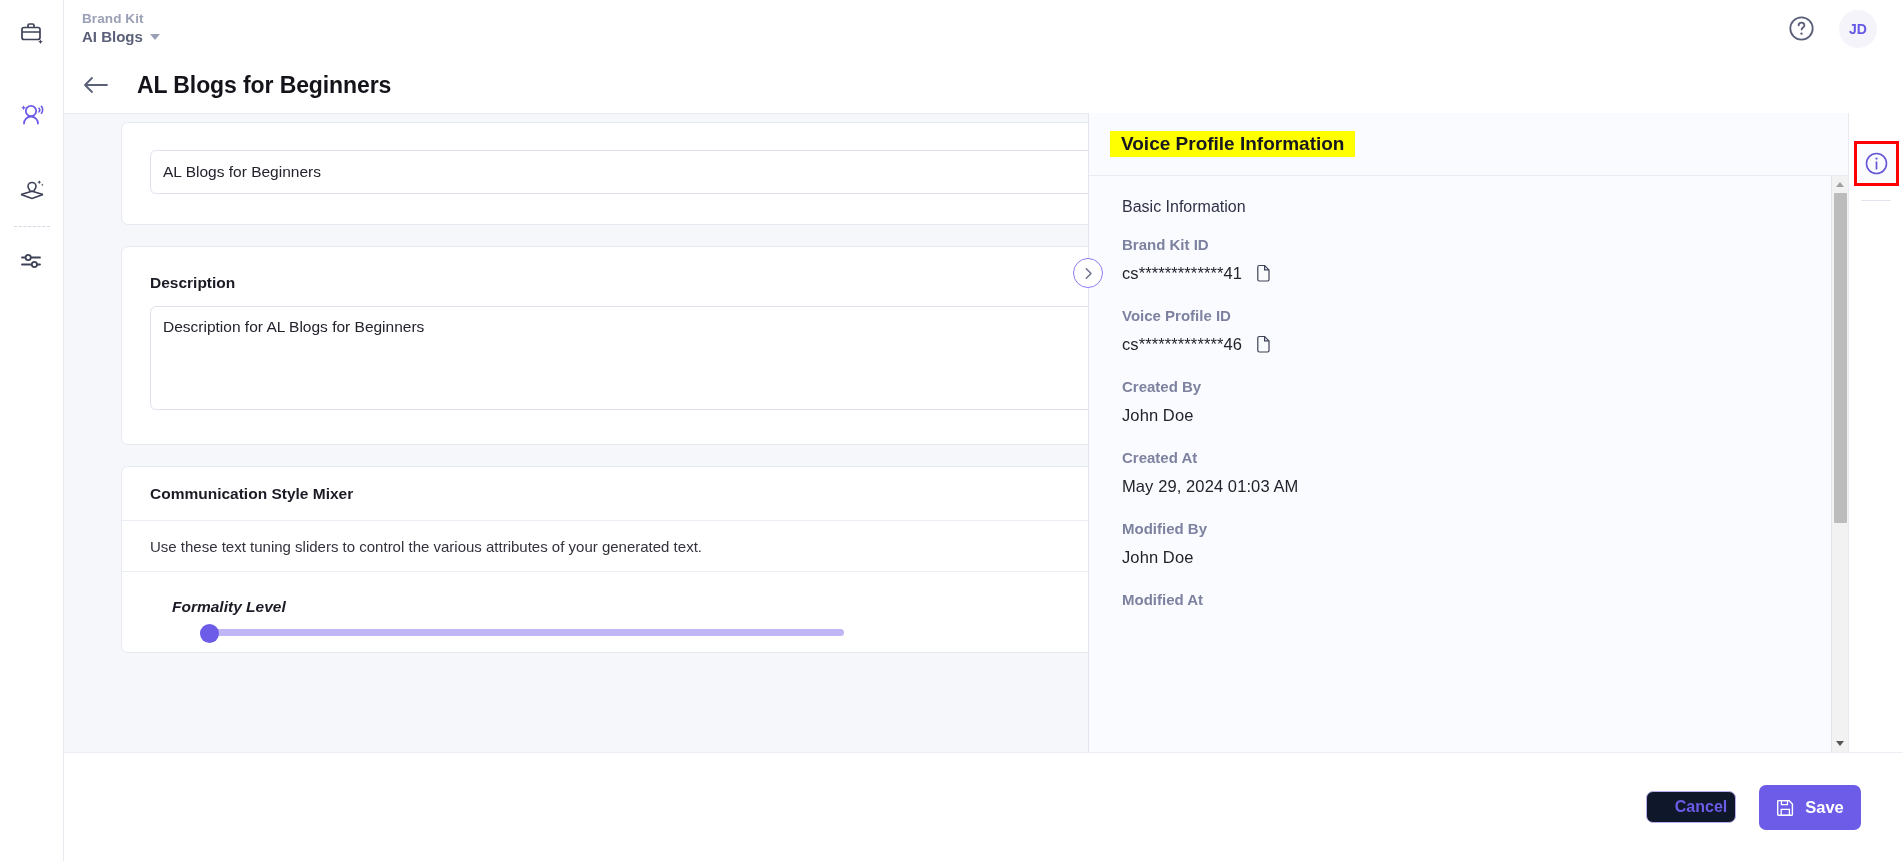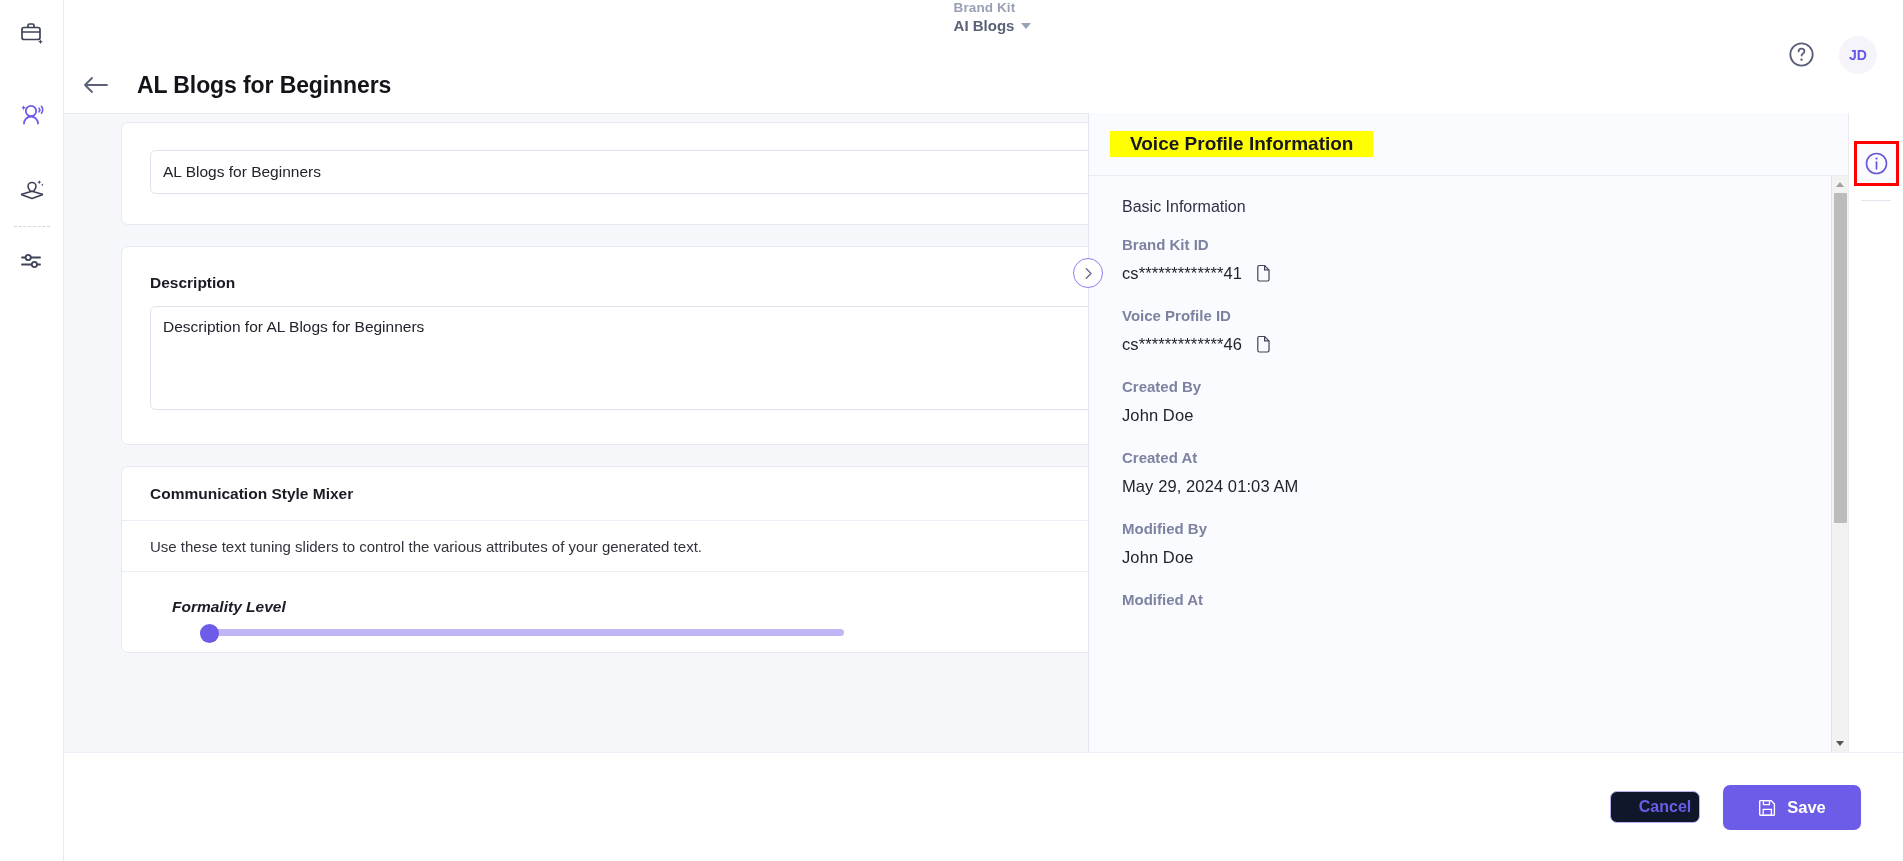--- a/index.html
+++ b/index.html
@@ -31,21 +31,20 @@
     margin: 14px 0 12px 0;
   }
 
   
   #top-bar {
     position: absolute; left: 64px; top: 0;
     width: 1839px; height: 57px;
     background: #ffffff;
     display: flex; align-items: center;
     z-index: 25;
-    flex-direction: column;
   }
   #breadcrumb-wrap { margin-left: 18px; line-height: 1.25; }
   #breadcrumb-top {
     font-size: 13.5px; color: #9aa0b5; font-weight: 700;
     letter-spacing: .1px;
   }
   #breadcrumb-current-row {
     display: flex; align-items: center; gap: 7px; cursor: pointer;
   }
   #breadcrumb-current {
@@ -170,21 +169,21 @@
     display: flex; flex-direction: column;
   }
   #info-panel-header {
     height: 63px; flex: 0 0 63px;
     display: flex; align-items: center;
     padding-left: 21px;
     border-bottom: 1px solid #e8ebf3;
   }
   #info-panel-title {
     font-size: 19px; font-weight: 700; color: #17171f;
-    background: #ffff00; padding: 2px 20px;
+    background: #ffff00; padding: 2px 11px;
   }
   #info-panel-body {
     flex: 1 1 auto; position: relative; overflow: hidden;
     padding: 22px 34px 0 33px;
   }
   #section-heading {
     font-size: 16px; font-weight: 400; color: #2e3146;
     margin-bottom: 20px;
   }
   .info-group { margin-bottom: 24px; }
@@ -264,21 +263,21 @@
   }
   #cancel-button {
     width: 90px; height: 32px;
     background: #0f172a; border: 1.4px solid #b9afef; border-radius: 7px;
     color: #6c5ce7; font-size: 16px; font-weight: 700;
     font-family: "Liberation Sans", sans-serif;
     cursor: pointer;
     padding-left: 20px;
   }
   #save-button {
-    width: 138px; height: 45px;
+    width: 102px; height: 45px;
     background: #6c5ce7; border: none; border-radius: 7px;
     color: #ffffff; font-size: 16.5px; font-weight: 700;
     font-family: "Liberation Sans", sans-serif;
     display: flex; align-items: center; justify-content: center; gap: 10px;
     cursor: pointer;
   }
 </style>
 </head>
 <body>
 

